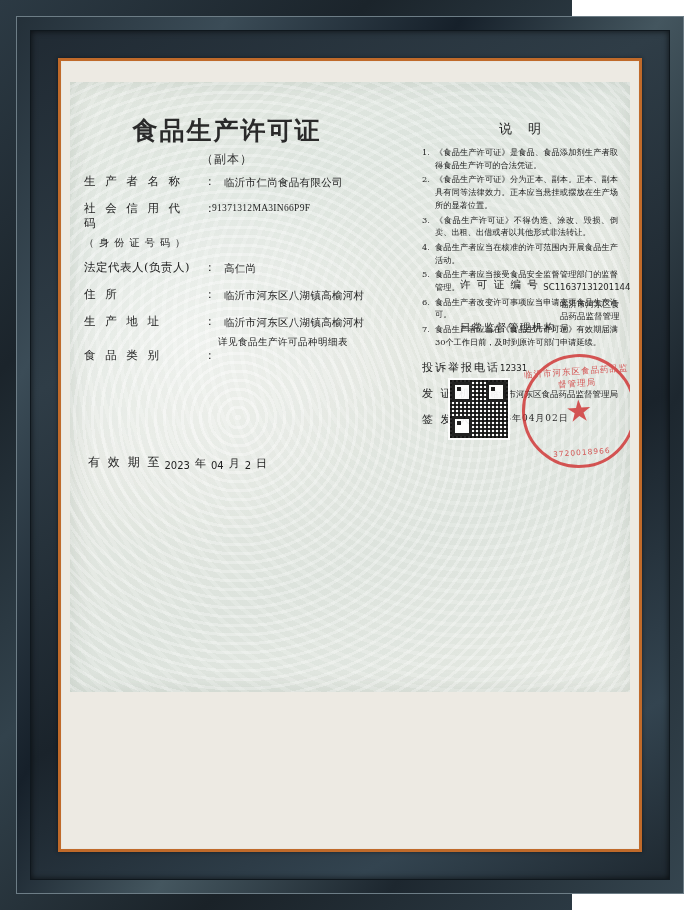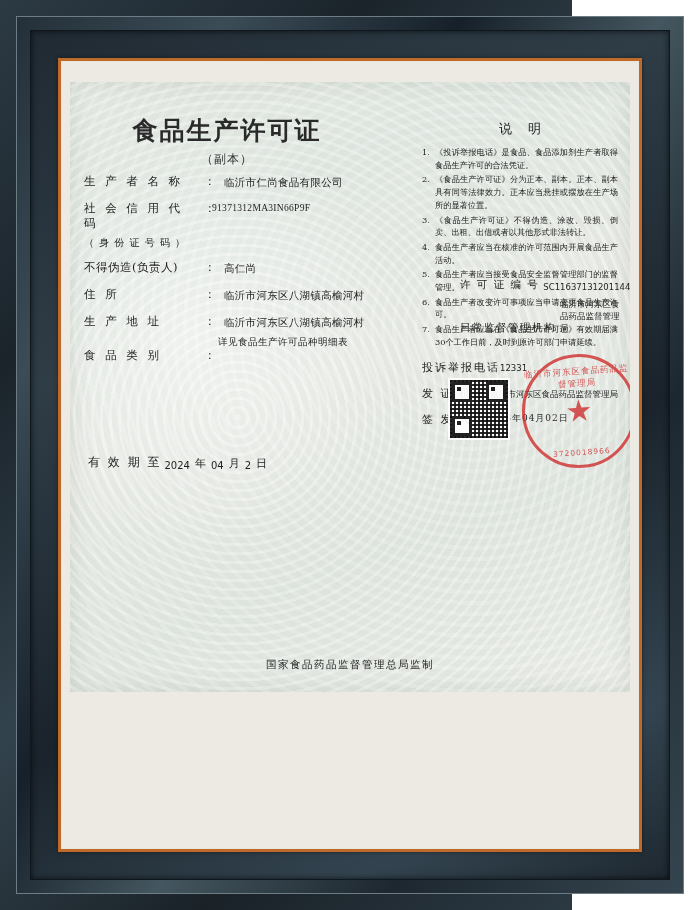--- a/index.html
+++ b/index.html
@@ -351,21 +351,21 @@
         </div>
 
         <div class="field-row">
           <div class="field-label">社 会 信 用 代 码</div>
           <div class="field-colon">：</div>
           <div class="field-value">91371312MA3IN66P9F</div>
         </div>
         <span class="sub-label">（ 身 份 证 号 码 ）</span>
 
         <div class="field-row">
-          <div class="field-label tight">不得伪造(负责人)</div>
+          <div class="field-label tight">法定代表人(负责人)</div>
           <div class="field-colon">：</div>
           <div class="field-value hand">高仁尚</div>
         </div>
 
         <div class="field-row">
           <div class="field-label">住            所</div>
           <div class="field-colon">：</div>
           <div class="field-value hand">临沂市河东区八湖镇高榆河村</div>
         </div>
 
@@ -379,34 +379,34 @@
           <div class="field-label">食 品 类 别</div>
           <div class="field-colon">：</div>
           <div class="field-value hand"></div>
         </div>
       </div>
 
       <div class="category-note">详见食品生产许可品种明细表</div>
 
       <div class="validity">
         <span>有 效 期 至</span>
-        <span class="num">2024</span>
+        <span class="num">2023</span>
         <span class="unit">年</span>
         <span class="num">04</span>
         <span class="unit">月</span>
         <span class="num">2</span>
         <span class="unit">日</span>
       </div>
 
       <div class="notes">
         <div class="notes-title">说  明</div>
 
         <div class="note-item">
           <span class="note-num">1.</span>
-          <span class="note-text">《投诉举报电话》是食品、食品添加剂生产者取得食品生产许可的合法凭证。</span>
+          <span class="note-text">《食品生产许可证》是食品、食品添加剂生产者取得食品生产许可的合法凭证。</span>
         </div>
         <div class="note-item">
           <span class="note-num">2.</span>
           <span class="note-text">《食品生产许可证》分为正本、副本。正本、副本具有同等法律效力。正本应当悬挂或摆放在生产场所的显著位置。</span>
         </div>
         <div class="note-item">
           <span class="note-num">3.</span>
           <span class="note-text">《食品生产许可证》不得伪造、涂改、毁损、倒卖、出租、出借或者以其他形式非法转让。</span>
         </div>
         <div class="note-item">
@@ -466,17 +466,16 @@
             <i></i>
           </div>
       </div>
 
       <div class="seal">
         <div class="seal-text-top">临沂市河东区食品药品监督管理局</div>
         <div class="star">★</div>
         <div class="seal-text-bottom">3720018966</div>
       </div>
 
-      <div class="footer">国家食品药品监督管理总局监制</div>
 
     </div>
   </div>
 </div>
 
 </body></html>

